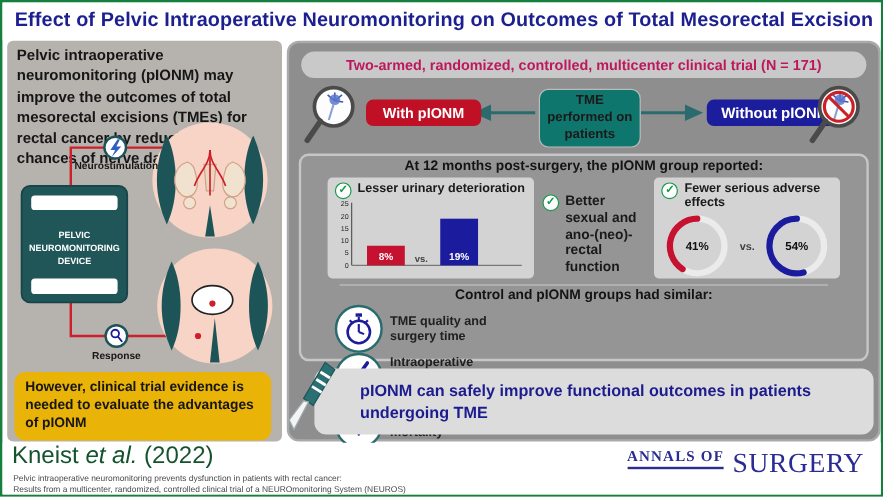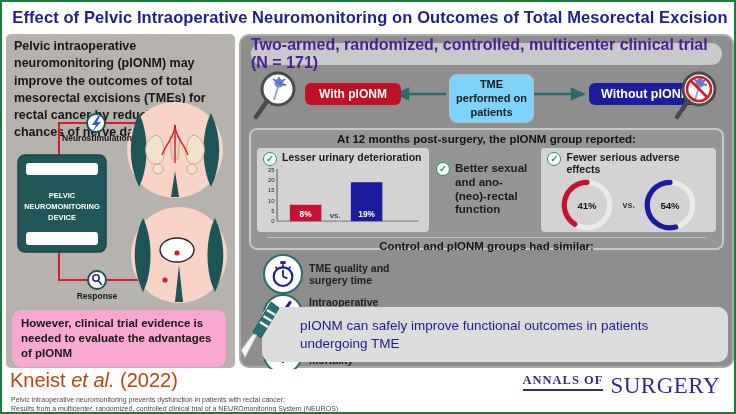--- a/index.html
+++ b/index.html
@@ -13,42 +13,42 @@
   #title-bar { left:0; top:0; width:736px; height:31px; display:flex;
                align-items:center; justify-content:center; background:#ffffff; }
   #title-bar h1 { font-size:16.5px; font-weight:700; color:#1c1f8f; letter-spacing:.1px; }
 
   
   #left-panel { left:4px; top:32px; width:229px; height:334px; background:#b6b2ae;
                 border-radius:5px; }
   #intro-text { left:8px; top:4px; width:215px; font-size:12.5px; font-weight:700;
                 color:#161616; line-height:1.38; }
   #left-diagram { left:0; top:63px; }
-  #however-box { left:6px; top:276px; width:214px; background:#f9a8d4; border-radius:9px;
+  #however-box { left:6px; top:276px; width:214px; background:#eab308; border-radius:9px;
                  padding:6px 9px; font-size:11.5px; font-weight:700; color:#161616; line-height:1.3; }
 
   
   #right-panel { left:237px; top:32px; width:495px; height:334px; background:#8e8e8e;
                  border:2px solid #aaaaaa; border-radius:10px; }
   #trial-banner { left:10px; top:7px; width:471px; height:22px; background:#c9c9c9;
                   border-radius:12px; display:flex; align-items:center; justify-content:center;
-                  font-size:16px; font-weight:700; color:#4c1d95; }
+                  font-size:12px; font-weight:700; color:#be185d; }
   #with-pill { left:64px; top:47px; height:22px; padding:0 14px; background:#c01025;
                border-radius:6px; color:#fff; font-size:12px; font-weight:700;
                display:flex; align-items:center; }
   #without-pill { left:348px; top:47px; height:22px; padding:0 12px; background:#1c1d9c;
                   border-radius:6px; color:#fff; font-size:12.5px; font-weight:700;
                   display:flex; align-items:center; }
-  #tme-box { left:208px; top:38px; width:85px; min-height:36px; background:#7dd3fc;
+  #tme-box { left:208px; top:38px; width:85px; min-height:36px; background:#0f766e;
              border:1px solid #bbb; border-radius:8px; padding:3px 4px; text-align:center;
              font-size:11px; font-weight:700; color:#1a1a1a; line-height:1.25; }
 
   
-  #results-box { left:8px; top:92px; width:475px; height:122px; background:#959595;
-                 border:2px solid #c6c6c6; border-radius:8px; padding:3px 6px; }
+  #results-box { left:8px; top:92px; width:475px; height:173px; background:#959595;
+                 border:2px solid #c6c6c6; border-radius:8px; padding:3px 22px; }
   .section-header { text-align:center; font-size:11.5px; font-weight:700; color:#141414; }
   #outcomes-row { display:flex; gap:7px; margin-top:3px; }
   .outcome-card { background:#d3d3d3; border-radius:4px; padding:4px 6px; height:84px; }
   #urinary-card { width:172px; }
   #sexual-block { width:100px; padding-top:14px; }
   #adverse-card { width:177px; }
   .card-head { display:flex; align-items:flex-start; gap:5px; font-size:10.5px;
                font-weight:700; color:#1a1a1a; line-height:1.1; }
   .check { flex:0 0 14px; width:14px; height:14px; border-radius:50%; background:#fff;
            border:1.6px solid #179a49; color:#179a49; font-size:9.5px; font-weight:700;
@@ -59,27 +59,27 @@
   #similar-divider { border-top:1px solid #c2c2c2; margin:5px 10px 2px; }
   #similar-row { display:flex; justify-content:space-between; padding:2px 6px 0;flex-direction:column; }
   .similar-item { display:flex; align-items:center; gap:6px; }
   .icon-circle { width:40px; height:40px; border-radius:50%; background:#fff;
                  border:2px solid #2a6b6e; display:flex; align-items:center; justify-content:center; }
   .similar-label { font-size:10.5px; font-weight:700; color:#202020; line-height:1.15; }
 
   
   #conclusion-box { left:21px; top:271px; width:466px; height:55px; background:#dcdcdc;
                     border-radius:10px; display:flex; align-items:center;
-                    padding:4px 10px 4px 38px; font-size:13.5px; font-weight:400;
+                    padding:4px 10px 4px 38px; font-size:13.5px; font-weight:700;
                     color:#1c1c8f; line-height:1.3; }
   #conclusion-scalpel { left:-2px; top:262px; }
 
   
   #footer { left:0; top:367px; width:736px; height:47px; background:#fff; }
-  #citation { left:8px; top:0px; font-size:20px; color:#c2410c; }
+  #citation { left:8px; top:0px; font-size:20px; color:#14532d; }
   #citation .etal { font-style:italic; }
   #refs { left:9px; top:26px; font-size:7px; color:#4a4a4a; line-height:1.3; }
   #journal-logo { right:18px; top:4px; display:flex; align-items:flex-end; gap:7px;
                   color:#2b2c91; font-family:"Liberation Serif", serif; }
   #journal-small { font-size:12.5px; font-weight:700; letter-spacing:1px; border-bottom:2px solid #2b2c91;
                    padding-bottom:1px; margin-bottom:6px; }
   #journal-large { font-size:23px; line-height:0.95; letter-spacing:.5px; }
 
   svg text { font-family:"Liberation Sans", sans-serif; }
 </style>

